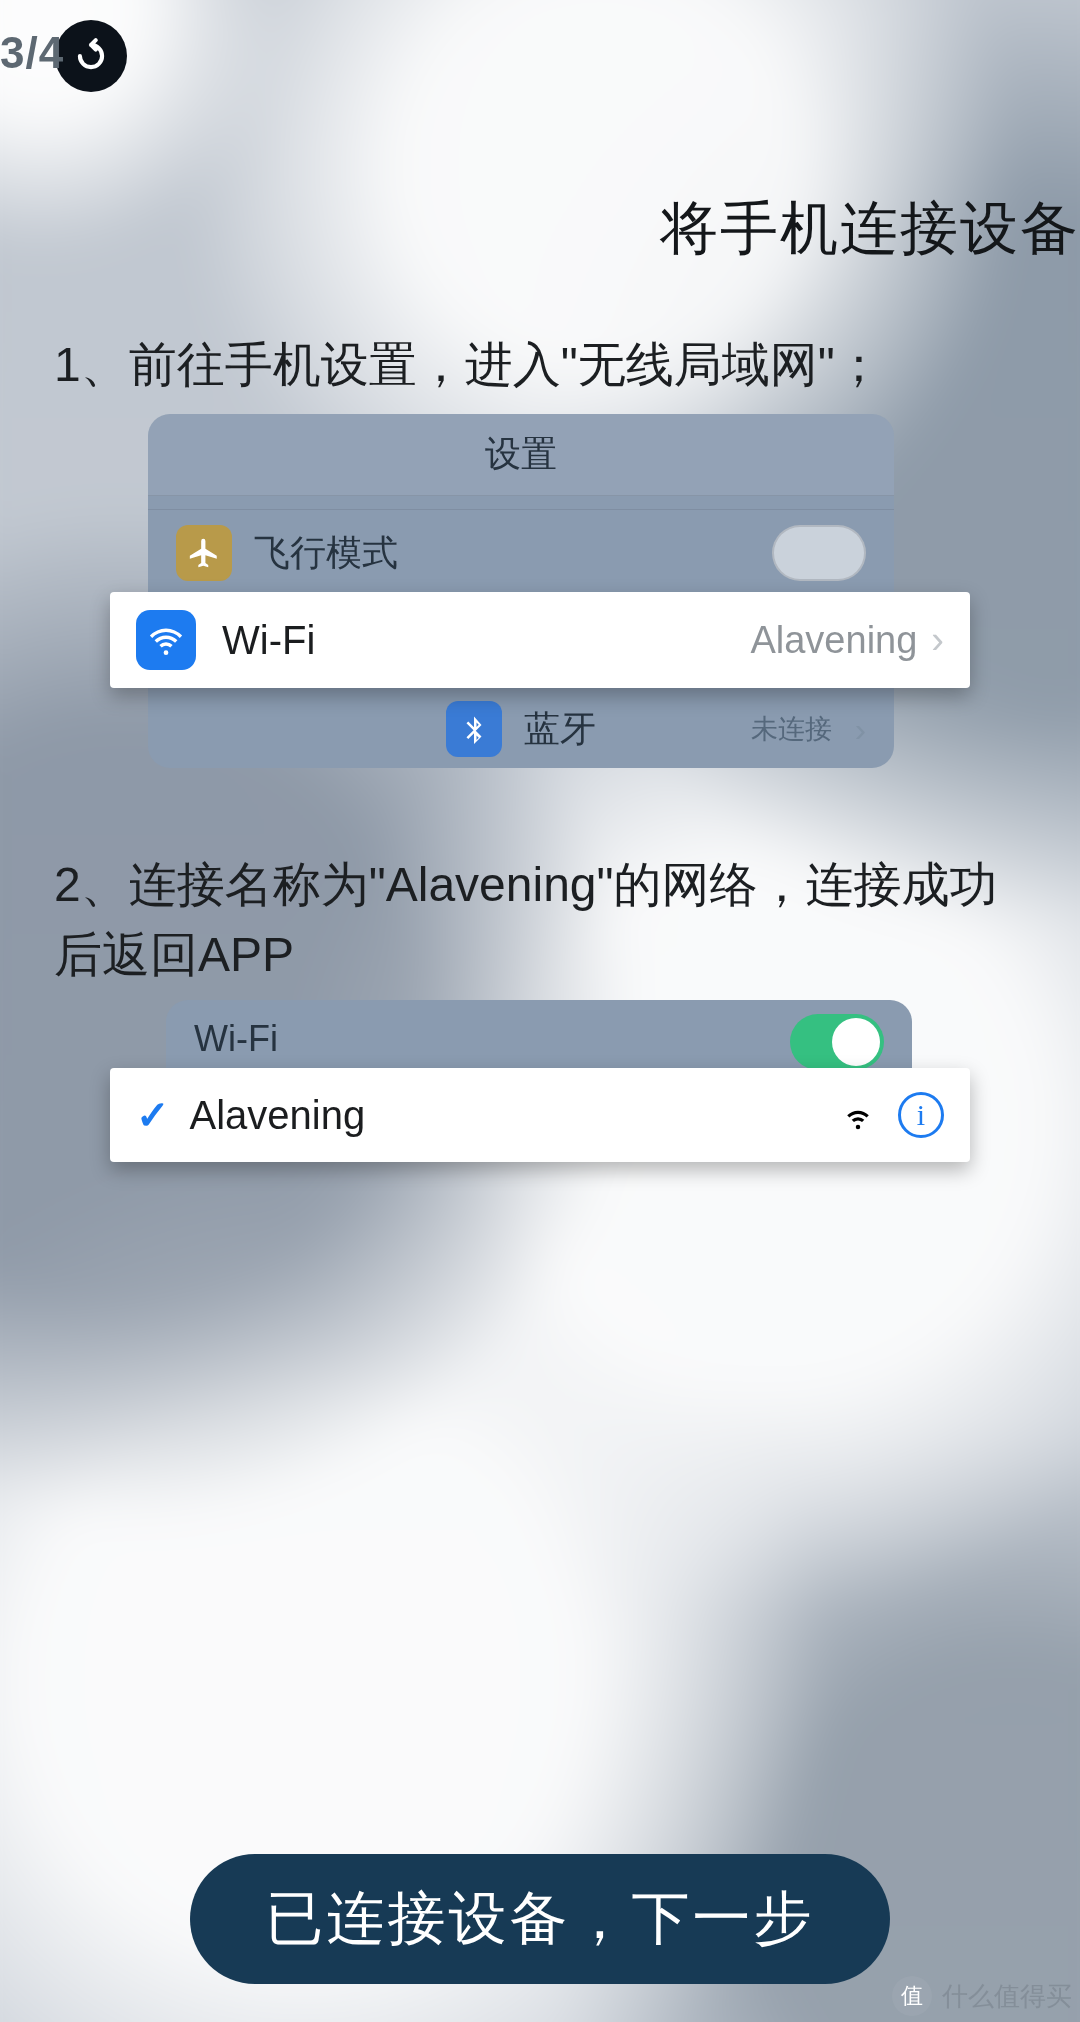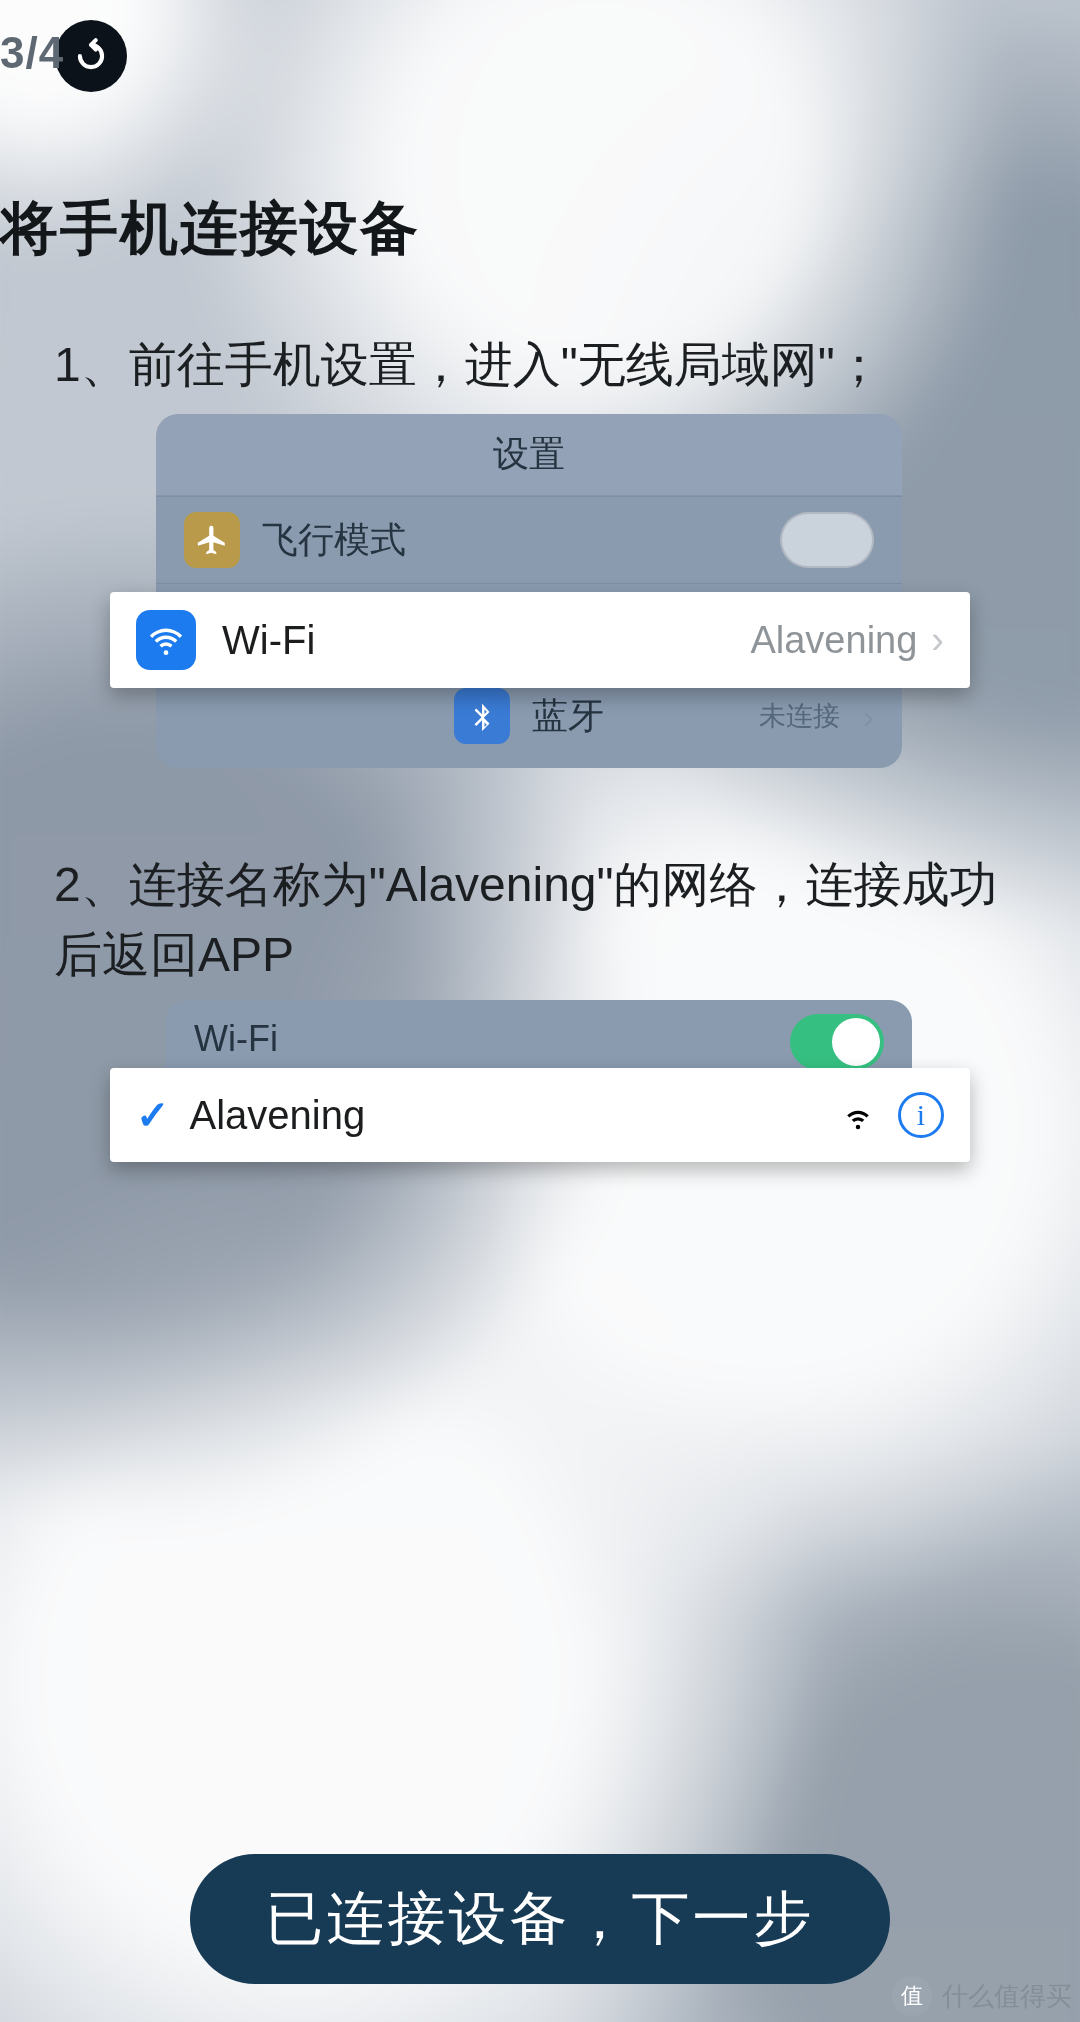--- a/index.html
+++ b/index.html
@@ -22,37 +22,37 @@
 
   .back-btn {
     position: absolute; left: 55px; top: 20px;
     width: 72px; height: 72px; border-radius: 50%;
     background:#0c121a; display:flex; align-items:center; justify-content:center;
     cursor:pointer;
   }
   .page-ind { position:absolute; top:28px; left:0; right:0; text-align:left;
     font-size:44px; color:#5d6872; font-weight:700; letter-spacing:1px; }
 
-  .title { position:absolute; top:190px; left:0; right:0; text-align:left;
-    font-size:58px; color:#14171a; font-weight:700; letter-spacing:2px; }
+  .title { position:absolute; top:190px; left:0; right:0; text-align:right;
+    font-size:58px; color:#14171a; font-weight:400; letter-spacing:2px; }
 
   .step1-text { position:absolute; top:330px; left:54px; right:54px;
     font-size:48px; color:#1c1f22; line-height:1.45; }
   .step2-text { position:absolute; top:850px; left:54px; right:54px;
     font-size:48px; color:#1c1f22; line-height:1.45; }
 
   
-  .panel1 { position:absolute; top:414px; left:156px; width:746px; height:354px;
+  .panel1 { position:absolute; top:414px; left:148px; width:746px; height:354px;
     background:#8a9bb0; border-radius:22px; overflow:hidden; }
   .panel1-header { height:82px; display:flex; align-items:center; justify-content:center;
     font-size:36px; color:#263340; border-bottom:1px solid rgba(0,0,0,.08);
     background:rgba(255,255,255,.08); }
   .panel1-row { height:88px; display:flex; align-items:center; padding:0 28px;
     font-size:36px; color:#263340; border-top:1px solid rgba(0,0,0,.08); }
-  .panel1-row.first { margin-top:0; border-top:1px solid rgba(0,0,0,.08); border-bottom:1px solid rgba(0,0,0,.08); }
+  .panel1-row.first { margin-top:13px; border-top:1px solid rgba(0,0,0,.08); border-bottom:1px solid rgba(0,0,0,.08); }
   .panel1-row.last { border-top:none;justify-content:center; }
   .sq-icon { width:56px; height:56px; border-radius:12px; display:flex; align-items:center;
     justify-content:center; margin-right:22px; flex:0 0 auto; }
   .sq-icon.airplane { background:#b89a4a; }
   .sq-icon.bt { background:#3a7bd5; }
   .toggle-off { width:94px; height:56px; border-radius:28px; background:rgba(255,255,255,.55);
     border:2px solid rgba(0,0,0,.12); position:absolute; right:28px; }
   .value-dim { position:absolute; right:62px; color:#55687c; font-size:27px; }
   .chev-dim { position:absolute; right:28px; color:#8092a5; font-size:34px; }
 

